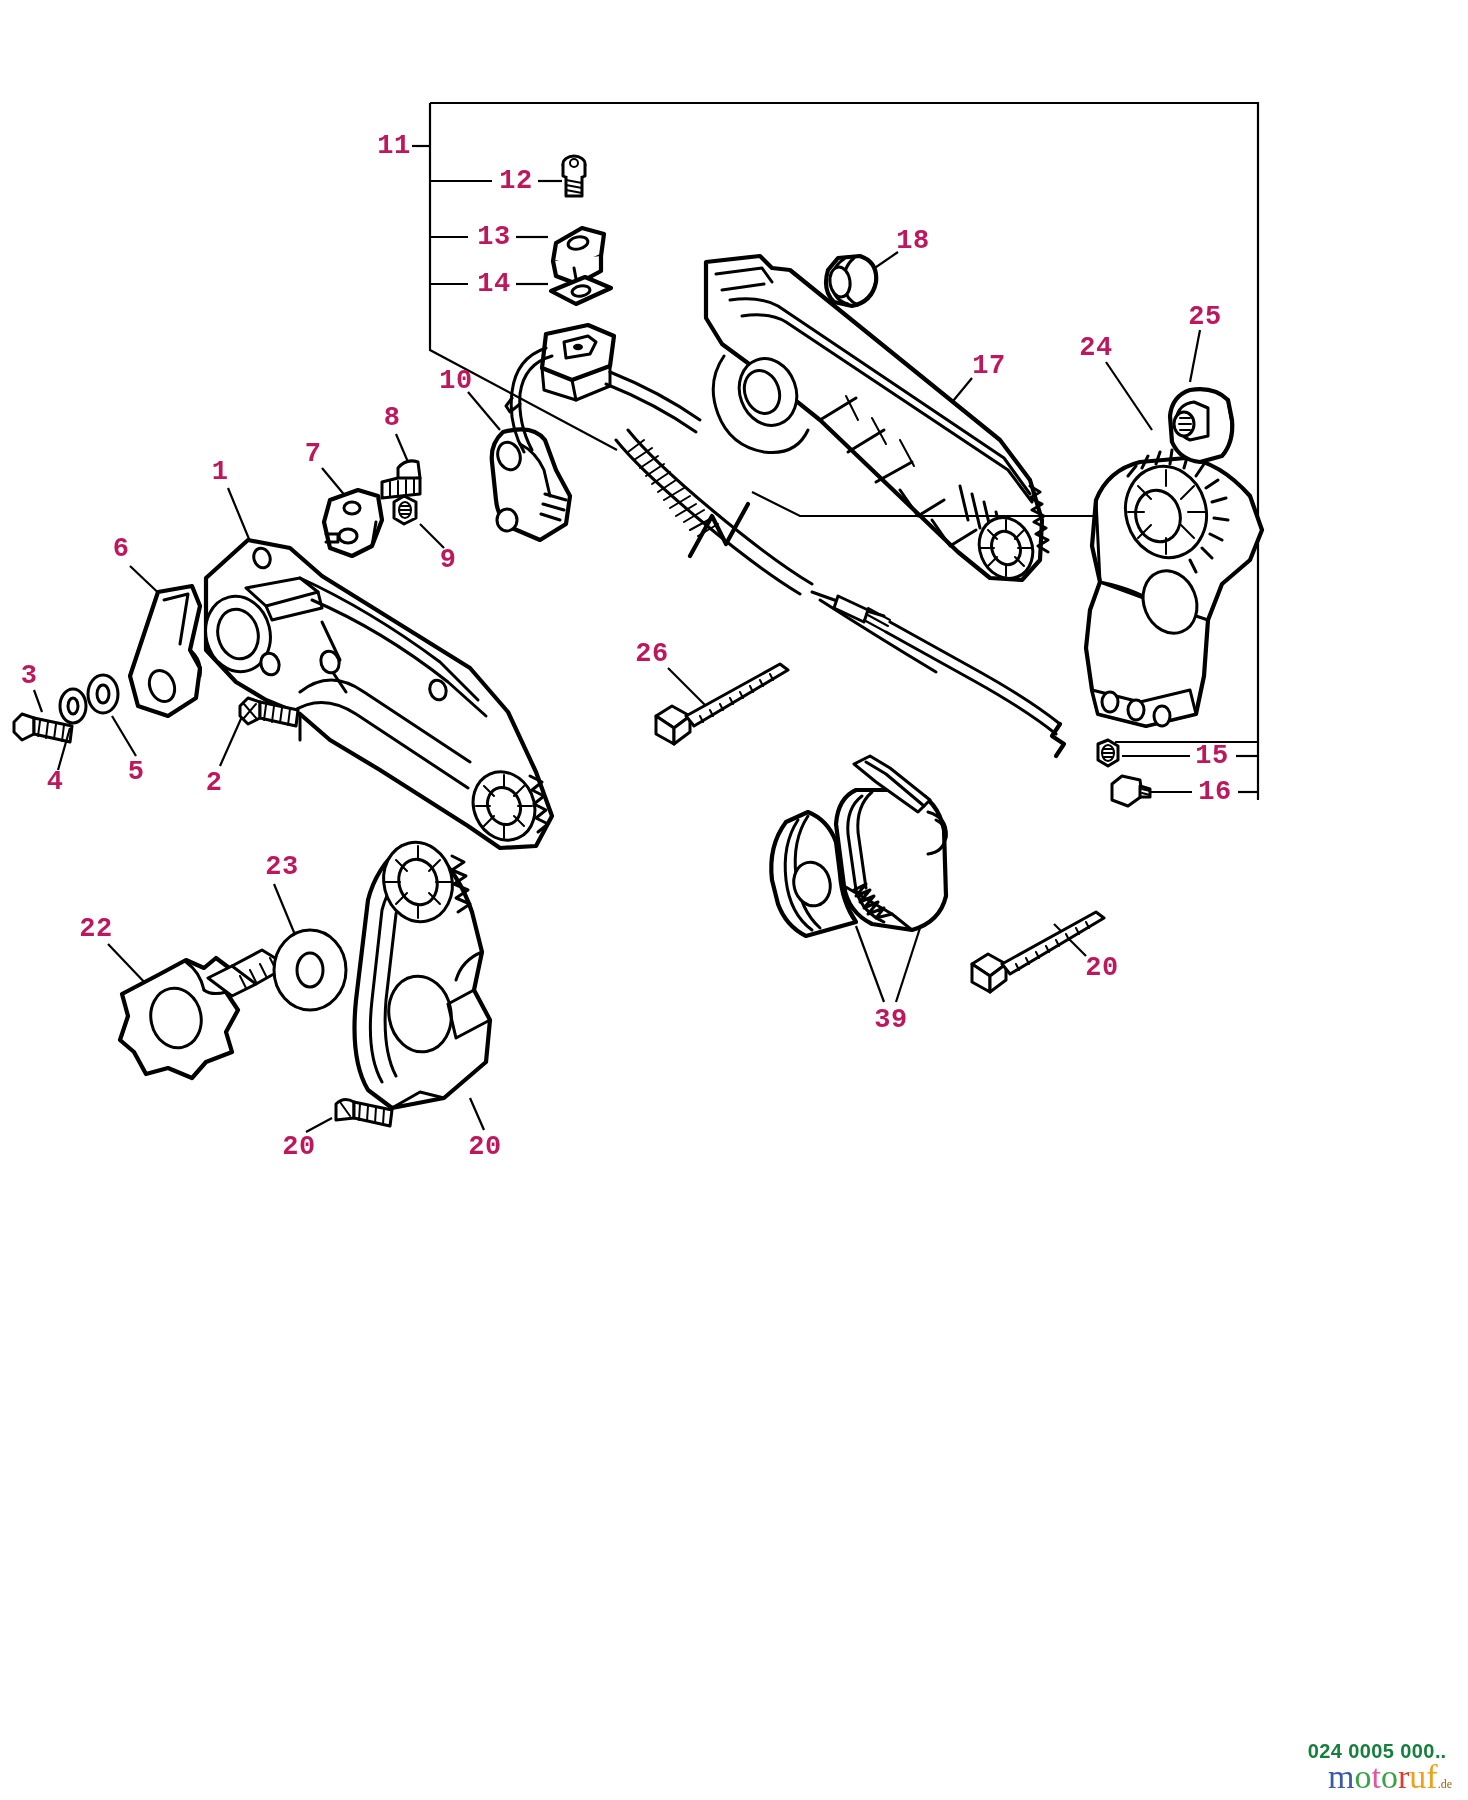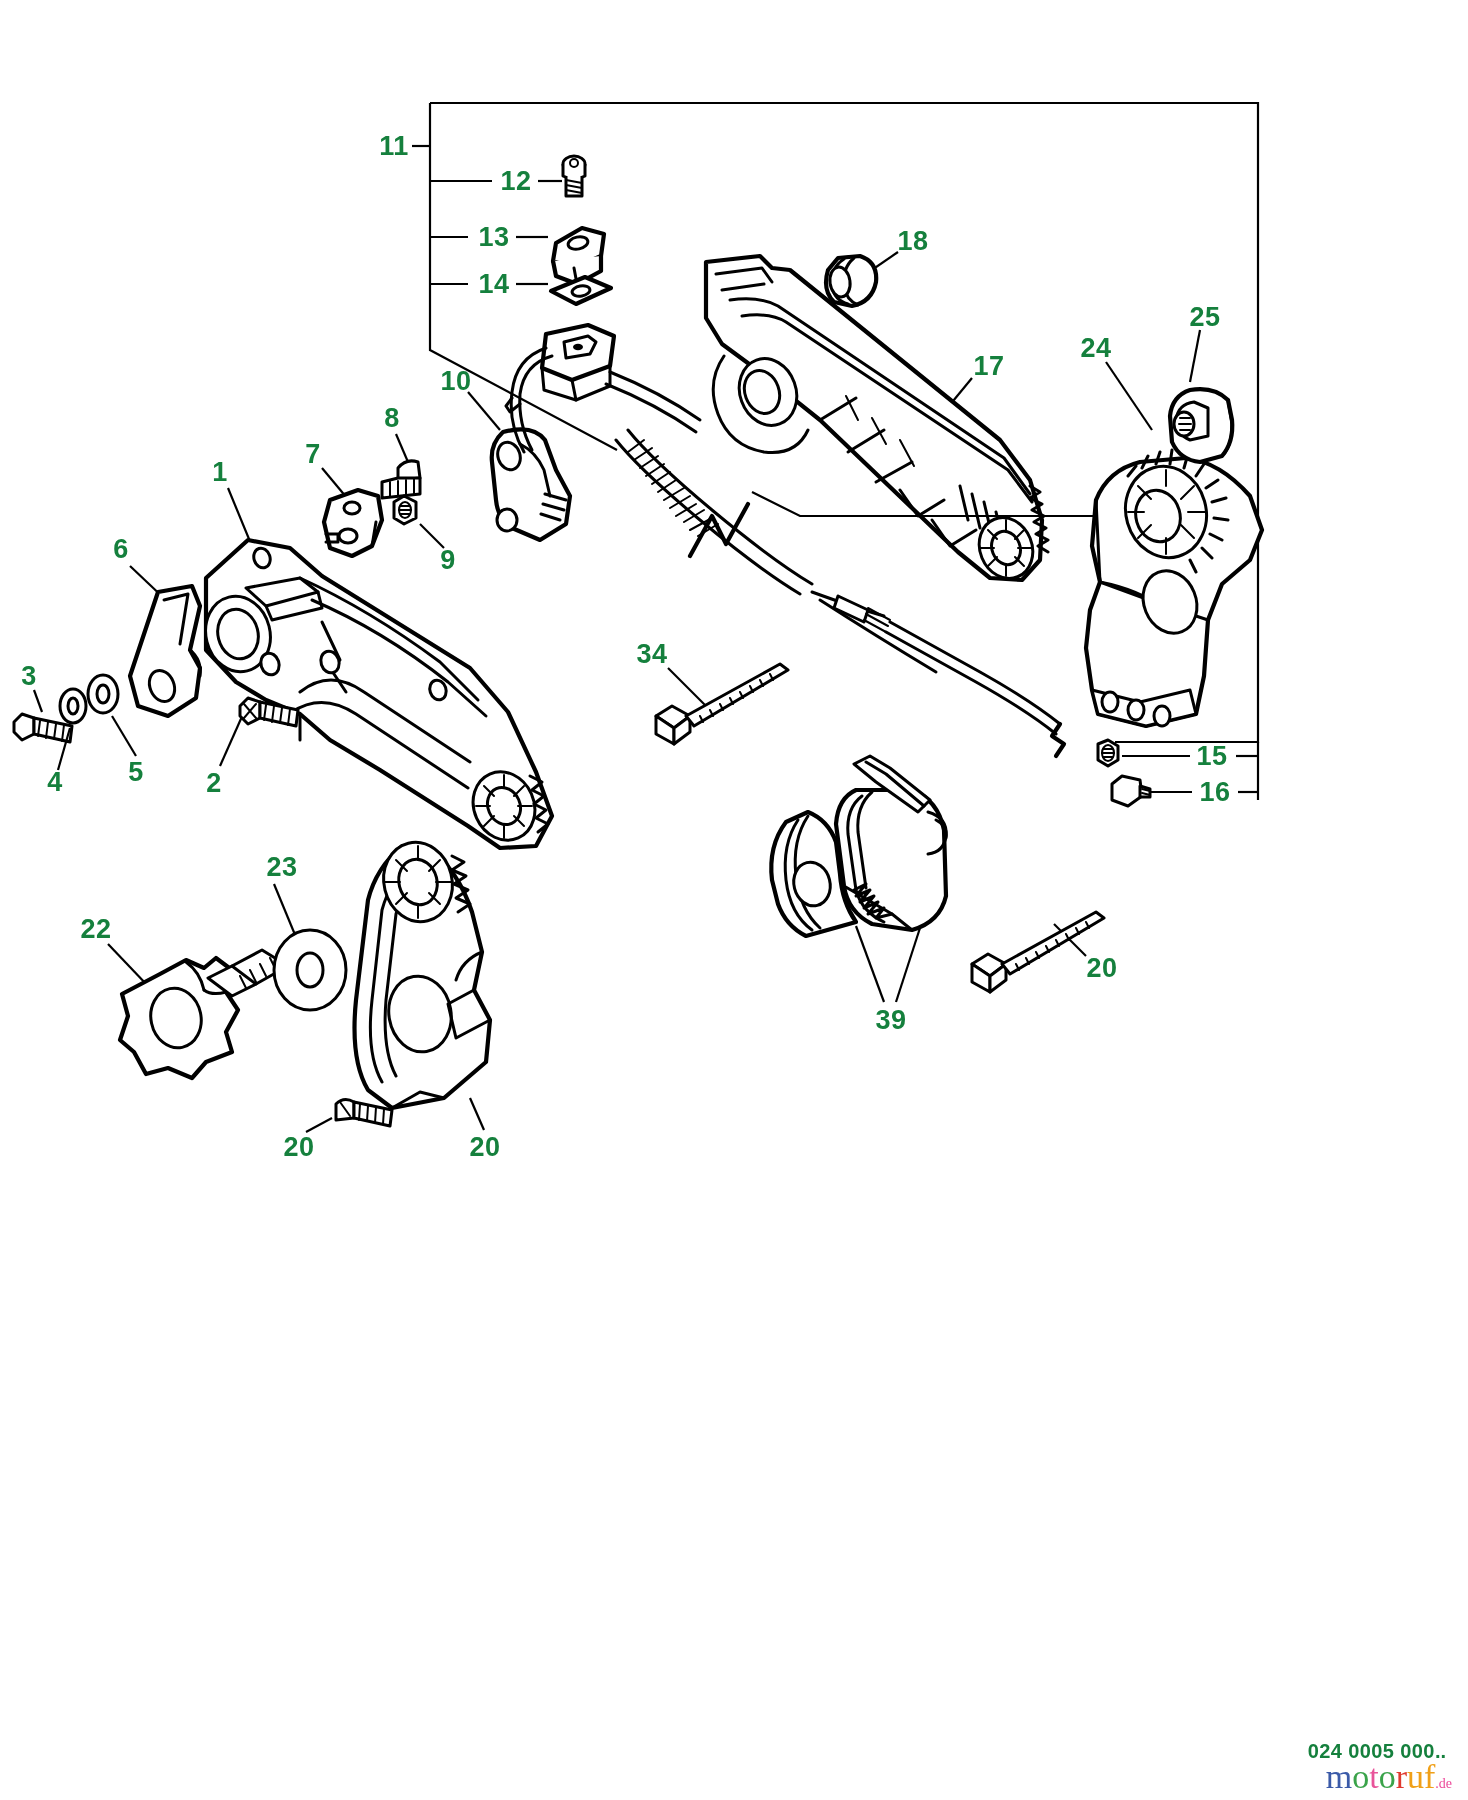--- a/index.html
+++ b/index.html
@@ -8,24 +8,24 @@
     font-family:"Liberation Sans", sans-serif;
     width:1468px;height:1800px;position:relative;overflow:hidden;
     -webkit-font-smoothing:antialiased;
   }
   #stage{position:absolute;inset:0;width:1468px;height:1800px;}
   #art{position:absolute;left:0;top:0;width:1468px;height:1800px;}
 
   
   .callout{
     position:absolute;
-    font-family:Liberation Sans, sans-serif;
+    font-family:Liberation Mono, monospace;
     font-weight:bold;
     font-size:27px;
-    color:#15803d;
+    color:#be185d;
     line-height:1;
     white-space:nowrap;
     letter-spacing:.5px;
     transform:translate(-50%,-50%);
     user-select:none;
   }
 
   
   #partno{
     position:absolute;
@@ -46,22 +46,22 @@
     right:16px;
     top:1760px;
     font-family:"Liberation Serif", serif;
     font-size:34px;
     line-height:1;
     white-space:nowrap;
     font-weight:400;
   }
   #watermark span{display:inline-block;}
   #watermark .suffix{
-    font-size:14px;
-    color:#ec4899;
+    font-size:12px;
+    color:#a16207;
     vertical-align:baseline;
     font-family:"Liberation Serif", serif;
     margin-top:12px;
   }
 </style>
 </head>
 <body>
 
 <div id="stage">
 
@@ -476,21 +476,21 @@
     <div class="callout" style="left:1215px;top:792px">16</div>
     <div class="callout" style="left:989px;top:366px">17</div>
     <div class="callout" style="left:913px;top:241px">18</div>
     <div class="callout" style="left:485px;top:1147px">20</div>
     <div class="callout" style="left:299px;top:1147px">20</div>
     <div class="callout" style="left:891px;top:1020px">39</div>
     <div class="callout" style="left:96px;top:929px">22</div>
     <div class="callout" style="left:282px;top:867px">23</div>
     <div class="callout" style="left:1096px;top:348px">24</div>
     <div class="callout" style="left:1205px;top:317px">25</div>
-    <div class="callout" style="left:652px;top:654px">34</div>
+    <div class="callout" style="left:652px;top:654px">26</div>
     <div class="callout" style="left:1102px;top:968px">20</div>
   </div>
 
   <div id="partno"><span>024 0005 000</span><span class="dots">..</span></div>
 
   <div id="watermark"><span style="color:#3b5aa8">m</span><span style="color:#3aa34a">o</span><span style="color:#e8549a">t</span><span style="color:#3aa34a">o</span><span style="color:#e03a2f">r</span><span style="color:#f0a018">u</span><span style="color:#f0a018">f</span><span class="suffix">.de</span></div>
 
 </div>
 
 </body></html>

